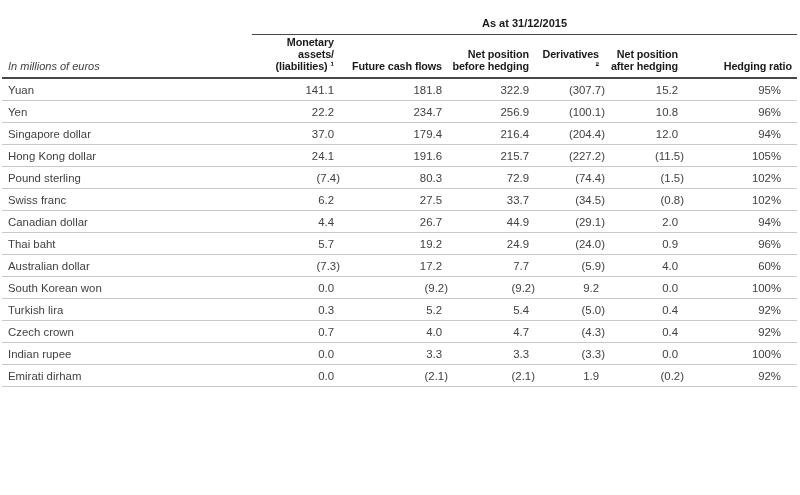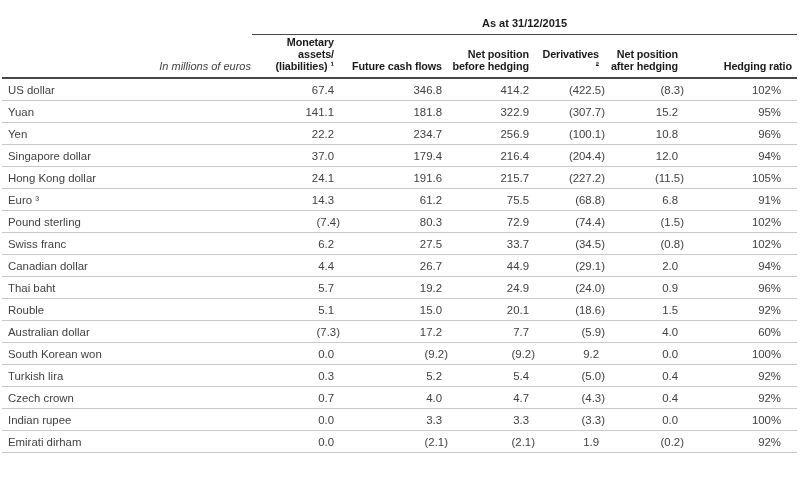--- a/index.html
+++ b/index.html
@@ -43,21 +43,21 @@
   tr.cols-tr td, tr.cols-tr th {
     vertical-align: bottom;
     height: 34px;
     border-bottom: 2px solid #474747;
     padding-bottom: 5px;
   }
   td.unit-cell {
     font-style: italic;
     font-size: 11px;
     color: #414141;
-    text-align: right;
+    text-align: left;
     padding-left: 6px;
   }
   th.col-h {
     font-weight: bold;
     font-size: 10.8px;
     line-height: 12px;
     color: #1a1a1a;
     text-align: right;
     white-space: pre-line;
     padding-right: 8px;
@@ -112,29 +112,20 @@
           <th class="col-h c4">Net position
 before hedging</th>
           <th class="col-h c5">Derivatives ²</th>
           <th class="col-h c6">Net position
 after hedging</th>
           <th class="col-h c7">Hedging ratio</th>
         </tr>
     </thead>
     <tbody id="table-body">
 
-    <tr>
-          <td class="label">US dollar</td>
-          <td class="num c2">67.4</td>
-          <td class="num c3">346.8</td>
-          <td class="num c4">414.2</td>
-          <td class="num c5 neg">(422.5)</td>
-          <td class="num c6 neg">(8.3)</td>
-          <td class="num c7">102%</td>
-        </tr>
         <tr>
           <td class="label">Yuan</td>
           <td class="num c2">141.1</td>
           <td class="num c3">181.8</td>
           <td class="num c4">322.9</td>
           <td class="num c5 neg">(307.7)</td>
           <td class="num c6">15.2</td>
           <td class="num c7">95%</td>
         </tr>
         <tr>
@@ -158,29 +149,20 @@
         <tr>
           <td class="label">Hong Kong dollar</td>
           <td class="num c2">24.1</td>
           <td class="num c3">191.6</td>
           <td class="num c4">215.7</td>
           <td class="num c5 neg">(227.2)</td>
           <td class="num c6 neg">(11.5)</td>
           <td class="num c7">105%</td>
         </tr>
         <tr>
-          <td class="label">Euro ³</td>
-          <td class="num c2">14.3</td>
-          <td class="num c3">61.2</td>
-          <td class="num c4">75.5</td>
-          <td class="num c5 neg">(68.8)</td>
-          <td class="num c6">6.8</td>
-          <td class="num c7">91%</td>
-        </tr>
-        <tr>
           <td class="label">Pound sterling</td>
           <td class="num c2 neg">(7.4)</td>
           <td class="num c3">80.3</td>
           <td class="num c4">72.9</td>
           <td class="num c5 neg">(74.4)</td>
           <td class="num c6 neg">(1.5)</td>
           <td class="num c7">102%</td>
         </tr>
         <tr>
           <td class="label">Swiss franc</td>
@@ -203,29 +185,20 @@
         <tr>
           <td class="label">Thai baht</td>
           <td class="num c2">5.7</td>
           <td class="num c3">19.2</td>
           <td class="num c4">24.9</td>
           <td class="num c5 neg">(24.0)</td>
           <td class="num c6">0.9</td>
           <td class="num c7">96%</td>
         </tr>
         <tr>
-          <td class="label">Rouble</td>
-          <td class="num c2">5.1</td>
-          <td class="num c3">15.0</td>
-          <td class="num c4">20.1</td>
-          <td class="num c5 neg">(18.6)</td>
-          <td class="num c6">1.5</td>
-          <td class="num c7">92%</td>
-        </tr>
-        <tr>
           <td class="label">Australian dollar</td>
           <td class="num c2 neg">(7.3)</td>
           <td class="num c3">17.2</td>
           <td class="num c4">7.7</td>
           <td class="num c5 neg">(5.9)</td>
           <td class="num c6">4.0</td>
           <td class="num c7">60%</td>
         </tr>
         <tr>
           <td class="label">South Korean won</td>

